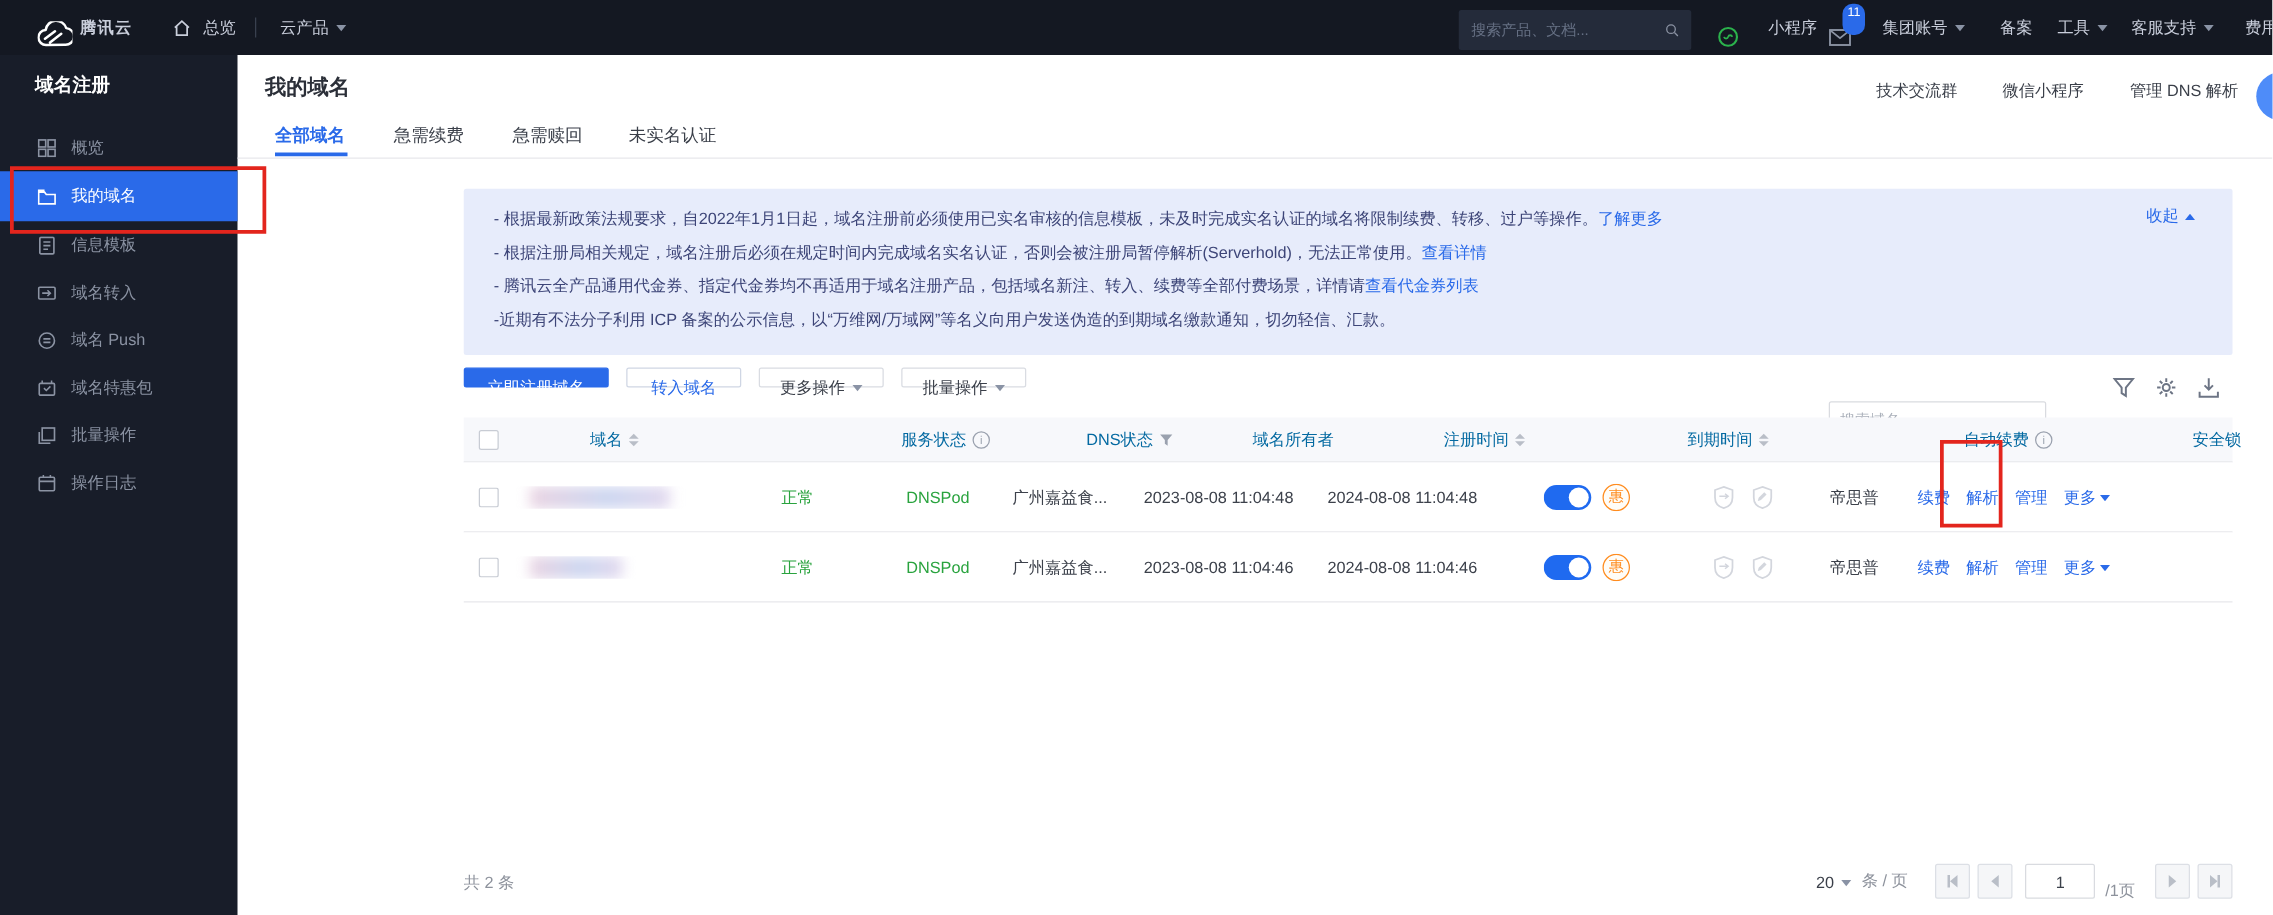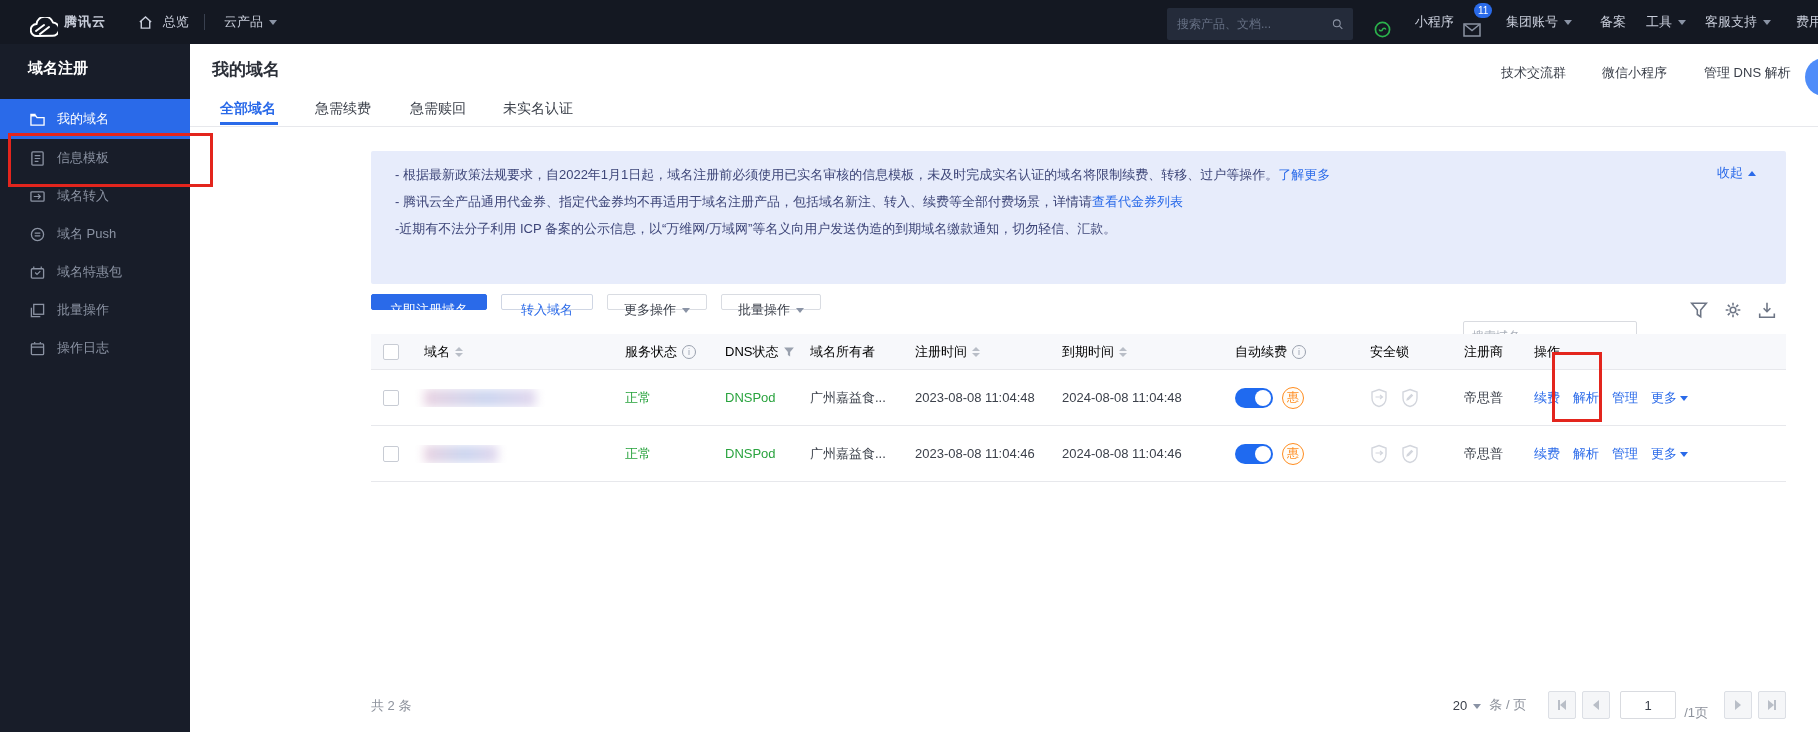--- a/index.html
+++ b/index.html
@@ -10,21 +10,21 @@
   
   .topbar { position:absolute; left:0; top:0; width:1818px; height:44px; background:#141822; }
   .topbar .titem { position:absolute; top:0; height:44px; line-height:44px; color:#c9cedb; font-size:13px; cursor:pointer; white-space:nowrap; }
   .brand-text { color:#fff; font-size:17px; font-weight:bold; letter-spacing:1px; }
   .tdivider { position:absolute; left:204px; top:14px; width:1px; height:16px; background:#39404f; }
   .caret { display:inline-block; width:0; height:0; border-left:4px solid transparent; border-right:4px solid transparent; border-top:5px solid #8a93a5; margin-left:6px; vertical-align:middle; }
   .caret-up { display:inline-block; width:0; height:0; border-left:4px solid transparent; border-right:4px solid transparent; border-bottom:5px solid #2a6ae9; margin-left:5px; vertical-align:middle; }
   .tsearch { position:absolute; left:1167px; top:8px; width:186px; height:32px; background:#242b3a; border-radius:2px; display:flex; align-items:center; padding:0 10px; }
   .tsearch input { flex:1; background:transparent; border:none; outline:none; color:#aeb6c6; font-size:12px; font-family:inherit; }
   .tsearch input::placeholder { color:#667084; }
-  .badge { position:absolute; left:1474px; top:3px; min-width:18px; height:15px; padding:0 4px; background:#2a6ae9; border-radius:8px; color:#fff; font-size:10px; line-height:15px; }
+  .badge { position:absolute; left:1474px; top:3px; min-width:18px; height:25px; padding:0 4px; background:#2a6ae9; border-radius:8px; color:#fff; font-size:10px; line-height:15px; }
   .icon-svg { vertical-align:middle; }
 
   
   .sidebar { position:absolute; left:0; top:44px; width:190px; height:688px; background:#181d29; }
   .side-title { position:absolute; left:28px; top:15px; color:#fff; font-size:15px; font-weight:bold; }
   .side-items { position:absolute; left:0; top:55px; width:190px; }
   .side-item { position:relative; height:38px; display:flex; align-items:center; padding-left:30px; color:#8b93a3; cursor:pointer; }
   .side-item .si-icon { width:15px; height:15px; margin-right:12px; flex:0 0 auto; }
   .side-item.active { height:40px; background:#2a6ae9; color:#fff; }
 
@@ -51,21 +51,21 @@
   .btn-more { left:607px; width:100px; }
   .btn-batch { left:721px; width:100px; }
   .dsearch { position:absolute; left:1463px; top:295px; width:174px; height:30px; border:1px solid #d9dbe0; border-radius:2px; display:flex; align-items:center; padding:0 8px; background:#fff;margin-top:26px; }
   .dsearch input { flex:1; border:none; outline:none; font-size:12px; color:#3c414b; font-family:inherit; }
   .dsearch input::placeholder { color:#aab0ba; }
   .tool-icon { position:absolute; top:301px; width:18px; height:18px; cursor:pointer; }
 
   
   .table { position:absolute; left:371px; top:334px; width:1415px; }
   .trow { display:flex; align-items:center; width:1415px; }
-  .thead { height:36px; background:#f7f8fb; border-bottom:1px solid #e7e8ec; color:#000000; }
+  .thead { height:36px; background:#f7f8fb; border-bottom:1px solid #e7e8ec; color:#0369a1;gap:48px; }
   .tbody-row { height:56px; border-bottom:1px solid #e7e8ec; background:#fff; }
   .c { flex:0 0 auto; display:flex; align-items:center; overflow:hidden; white-space:nowrap; }
   .c-check { width:41px; padding-left:12px; }
   .c-domain { width:213px; padding-left:12px; }
   .c-service { width:100px; }
   .c-dns { width:85px; }
   .c-owner { width:105px; }
   .c-reg { width:147px; }
   .c-exp { width:173px; }
   .c-auto { width:135px; }
@@ -160,20 +160,29 @@
   </span>
   <span class="titem" style="left:1705px;">
     <span>客服支持</span><i class="caret"></i>
   </span>
   <span class="titem" style="left:1796px;">费用</span>
 </div>
 
 <div class="sidebar">
   <div class="side-title">域名注册</div>
   <div class="side-items">
+    <div class="side-item">
+      <svg class="si-icon" viewBox="0 0 16 16">
+          <rect x="1" y="1" width="6" height="6" fill="none" stroke="#8b93a3" stroke-width="1.4"></rect>
+          <rect x="9" y="1" width="6" height="6" fill="none" stroke="#8b93a3" stroke-width="1.4"></rect>
+          <rect x="1" y="9" width="6" height="6" fill="none" stroke="#8b93a3" stroke-width="1.4"></rect>
+          <rect x="9" y="9" width="6" height="6" fill="none" stroke="#8b93a3" stroke-width="1.4"></rect>
+        </svg>
+      <span>概览</span>
+    </div>
     <div class="side-item active">
       <svg class="si-icon" viewBox="0 0 16 16">
           <path d="M1 4 h5 l1.5 2 H15 v8 H1 z M1 4 v-1.5 h5" fill="none" stroke="#ffffff" stroke-width="1.4"></path>
         </svg>
       <span>我的域名</span>
     </div>
     <div class="side-item">
       <svg class="si-icon" viewBox="0 0 16 16">
           <rect x="2" y="1" width="12" height="14" rx="1" fill="none" stroke="#8b93a3" stroke-width="1.4"></rect>
           <path d="M5 5 h6 M5 8 h6 M5 11 h4" stroke="#8b93a3" stroke-width="1.3"></path>
@@ -226,20 +235,21 @@
 
 <span class="tab active" style="left:220px;">全部域名</span>
 <span class="tab" style="left:315px;">急需续费</span>
 <span class="tab" style="left:410px;">急需赎回</span>
 <span class="tab" style="left:503px;">未实名认证</span>
 <div class="tab-underline"></div>
 <div class="tab-border"></div>
 
 <div class="notice">
   <div class="nline"><span>- 根据最新政策法规要求，自2022年1月1日起，域名注册前必须使用已实名审核的信息模板，未及时完成实名认证的域名将限制续费、转移、过户等操作。</span><span class="nlink">了解更多</span></div>
+  <div class="nline"><span>- 根据注册局相关规定，域名注册后必须在规定时间内完成域名实名认证，否则会被注册局暂停解析(Serverhold)，无法正常使用。</span><span class="nlink">查看详情</span></div>
   <div class="nline"><span>- 腾讯云全产品通用代金券、指定代金券均不再适用于域名注册产品，包括域名新注、转入、续费等全部付费场景，详情请</span><span class="nlink">查看代金券列表</span></div>
   <div class="nline"><span>-近期有不法分子利用 ICP 备案的公示信息，以“万维网/万域网”等名义向用户发送伪造的到期域名缴款通知，切勿轻信、汇款。</span></div>
   <span class="collapse"><span>收起</span><i class="caret-up"></i></span>
 </div>
 
 <div class="btn btn-primary">立即注册域名</div>
 <div class="btn btn-weak">转入域名</div>
 <div class="btn btn-plain btn-more"><span>更多操作</span><i class="caret"></i></div>
 <div class="btn btn-plain btn-batch"><span>批量操作</span><i class="caret"></i></div>
 

